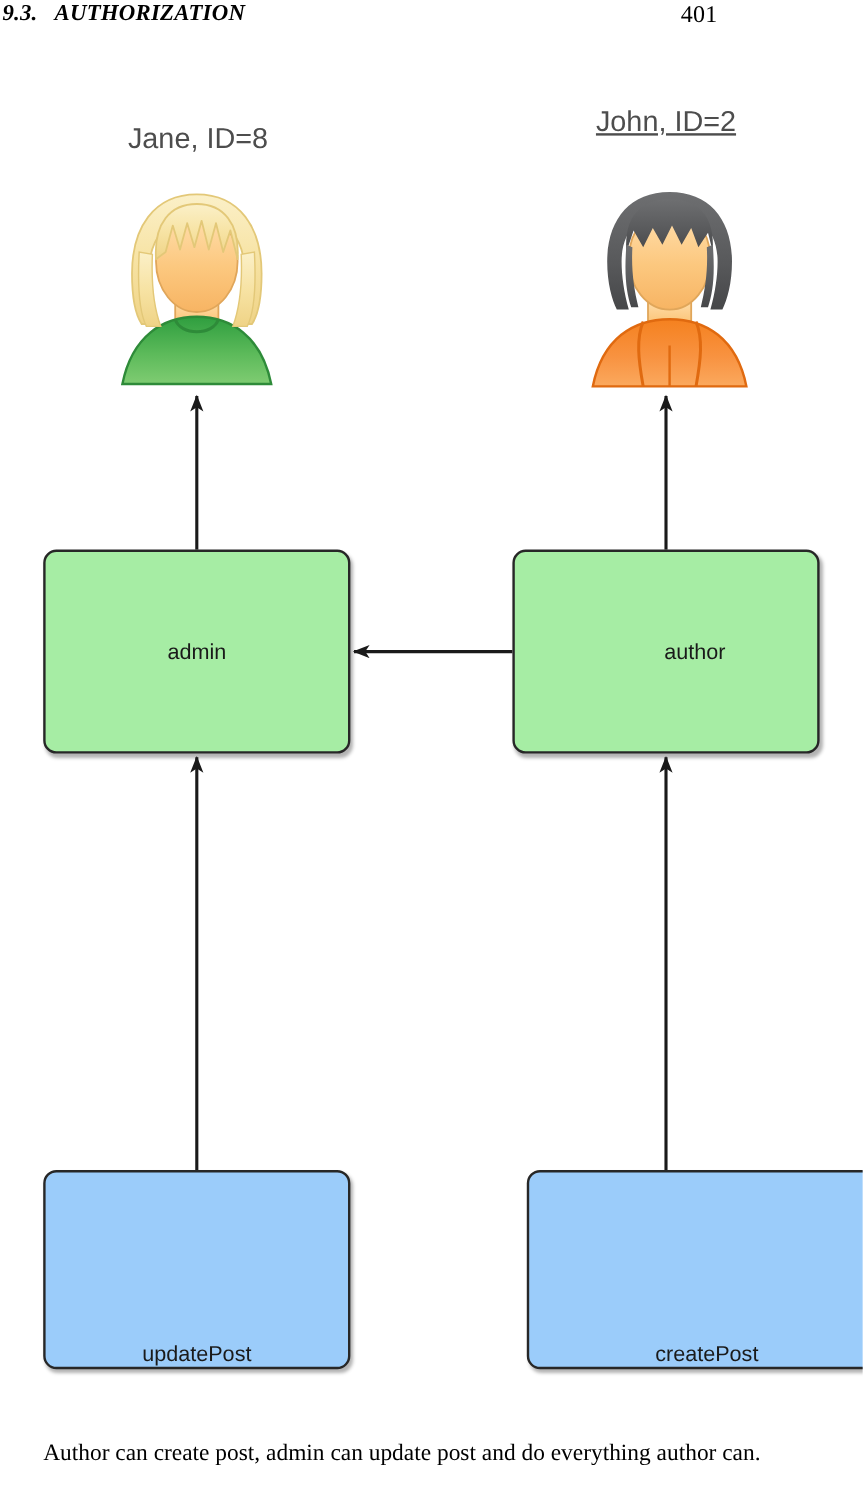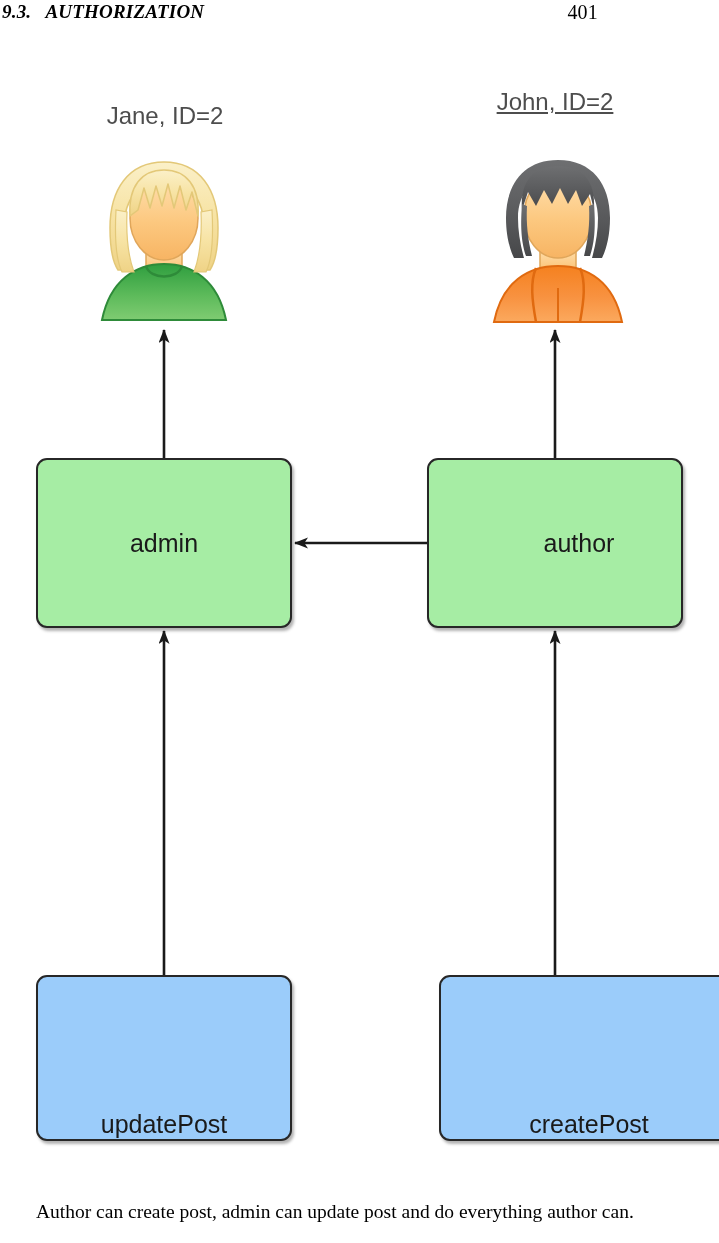--- a/index.html
+++ b/index.html
@@ -77,21 +77,21 @@
   
   .node {
     position: absolute;
     border: 2.5px solid #272727;
     border-radius: 11px;
     box-sizing: border-box;
     display: flex;
     align-items: center;
     justify-content: center;
     font-family: "Liberation Sans", "DejaVu Sans", sans-serif;
-    font-size: 25px;
+    font-size: 18px;
     color: #1a1a1a;
     box-shadow: 2px 3px 3px rgba(0,0,0,0.30);
   }
   .node-role {
     background: #a6eda4;
   }
   .node-perm {
     background: #9bccfa;
     align-items: flex-end;
   }
@@ -125,21 +125,21 @@
 
 <div id="page">
 
   <div class="runhead">
     <span class="runhead-left">9.3.   AUTHORIZATION</span>
     <span class="runhead-right">401</span>
   </div>
 
   <div class="figure">
 
-    <div class="person-label" style="left:35px; top:102px; width:260px;">Jane, ID=2</div>
+    <div class="person-label" style="left:35px; top:102px; width:260px;">Jane, ID=8</div>
     <div class="person-label" style="left:425px; top:88px; width:260px;text-decoration:underline;">John, ID=2</div>
 
     <div class="avatar" style="left:84px; top:152px;">
       <svg viewBox="0 0 160 180" width="160" height="180">
         <defs>
           <linearGradient id="skinJ" x1="0" y1="0" x2="0" y2="1">
             <stop offset="0%" stop-color="#ffe0b0"></stop>
             <stop offset="55%" stop-color="#fcc87f"></stop>
             <stop offset="100%" stop-color="#f7b463"></stop>
           </linearGradient>

